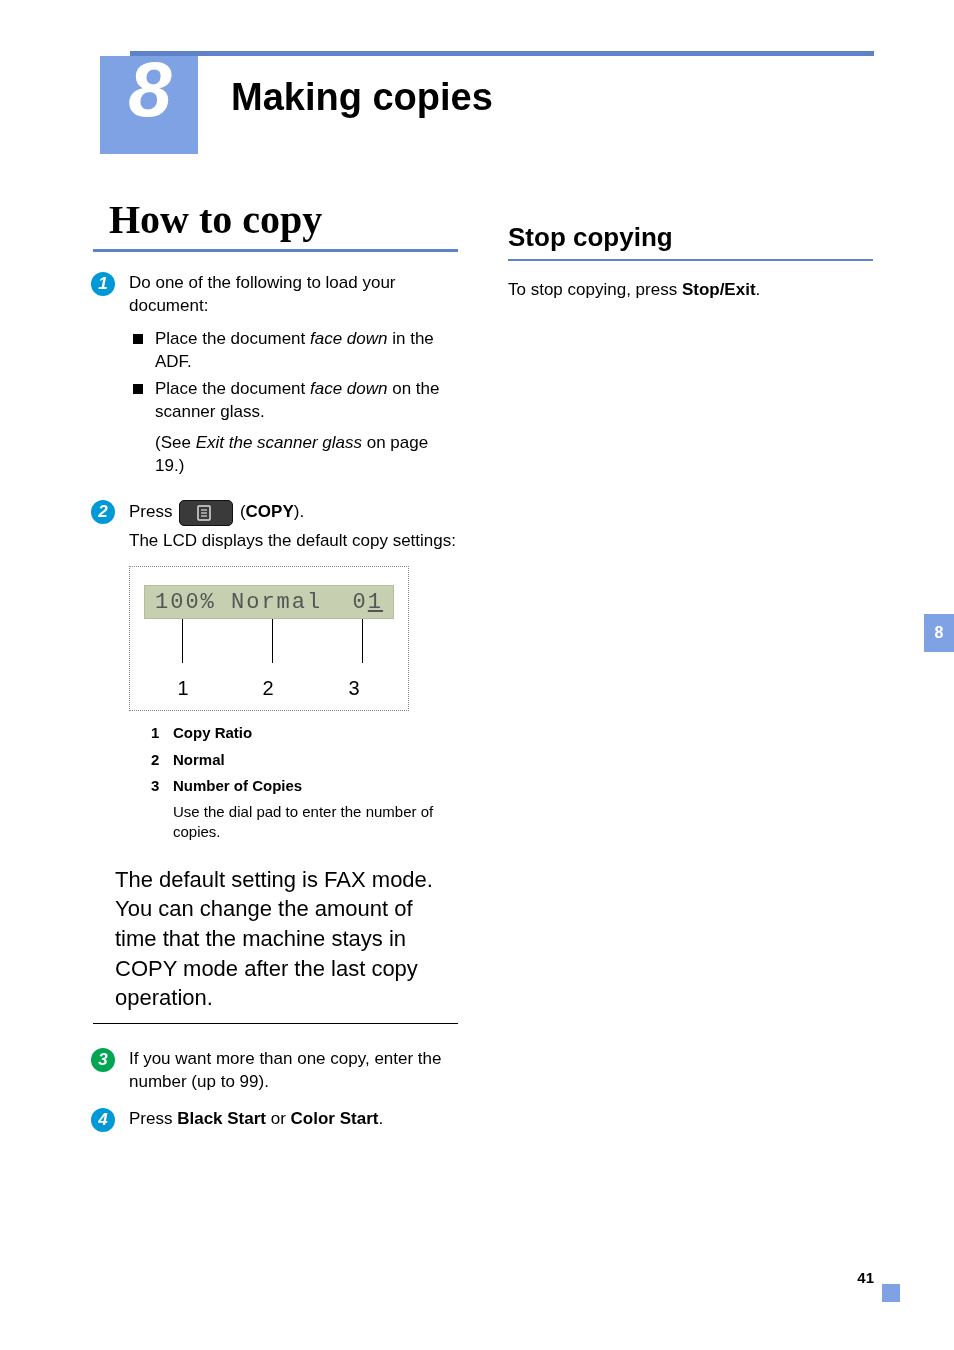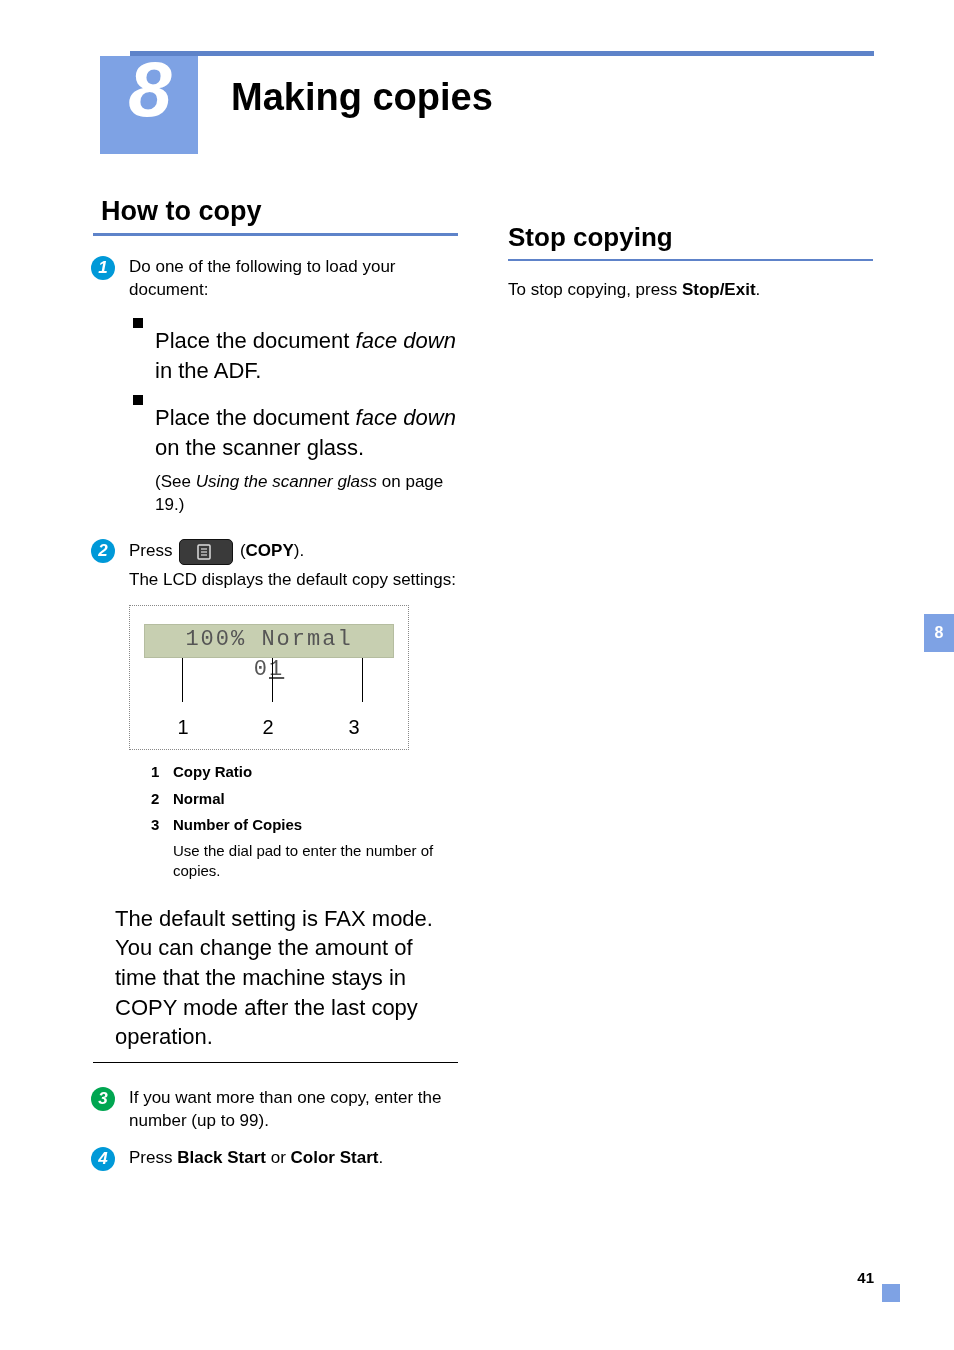--- a/index.html
+++ b/index.html
@@ -55,23 +55,24 @@
     top: 196px;
     left: 93px;
     width: 780px;
     display: flex;
     gap: 50px;
   }
   .col {
     width: 365px;
   }
   h1.section {
-    font-size: 27px;
-    font-weight: bold;
-    margin: 0 0 6px 8px;
+    font-size: 40px;
+    font-weight: bold;
+    margin: 0 0 6px 16px;
+    font-family: Liberation Serif, serif;
   }
   .section-rule {
     border: none;
     border-top: 3px solid #5e83c9;
     margin: 0 0 20px 0;
   }
   h2.subsection {
     font-size: 26px;
     font-weight: bold;
     margin: 18px 0 6px 0;
@@ -118,23 +119,22 @@
   .sub-bullet-mark {
     flex: 0 0 auto;
     width: 10px;
     height: 10px;
     background: #000;
     margin-top: 6px;
     margin-right: 12px;
   }
   .sub-bullet-body {
     flex: 1;
-    font-size: 22px;
+    font-size: 17px;
     line-height: 1.35;
-    margin-top: 14px;
   }
   .sub-ref {
     margin-left: 26px;
     margin-top: 8px;
     margin-bottom: 12px;
     font-size: 17px;
     line-height: 1.35;
   }
   .italic { font-style: italic; }
   .bold { font-weight: bold; }
@@ -166,21 +166,20 @@
     height: 32px;
     padding: 0 10px;
     font-family: "Courier New", monospace;
     font-size: 22px;
     letter-spacing: 2px;
     color: #555;
     display: flex;
     align-items: center;
     justify-content: space-between;
     border: 1px solid #b5bda0;
-    flex-direction: column;
   }
   .lcd-left { white-space: pre; }
   .lcd-right .cursor { text-decoration: underline; }
   .lcd-pointers {
     height: 52px;
     border-bottom: none;
     position: relative;
   }
   .lcd-pointers .ptr {
     position: absolute;
@@ -305,21 +304,21 @@
                 <span>Place the document </span><span class="italic">face down</span><span> in the ADF.</span>
               </div>
             </div>
             <div class="sub-bullet">
               <div class="sub-bullet-mark"></div>
               <div class="sub-bullet-body">
                 <span>Place the document </span><span class="italic">face down</span><span> on the scanner glass.</span>
               </div>
             </div>
             <div class="sub-ref">
-              <span>(See </span><span class="italic">Using the scanner glass</span><span> on page 19.)</span>
+              <span>(See </span><span class="italic">Exit the scanner glass</span><span> on page 19.)</span>
             </div>
           </div>
         </div>
       </div>
 
       <div class="step">
         <div class="bullet-num">2</div>
         <div class="step-body">
           <span>Press </span>
           <span class="copy-btn">

